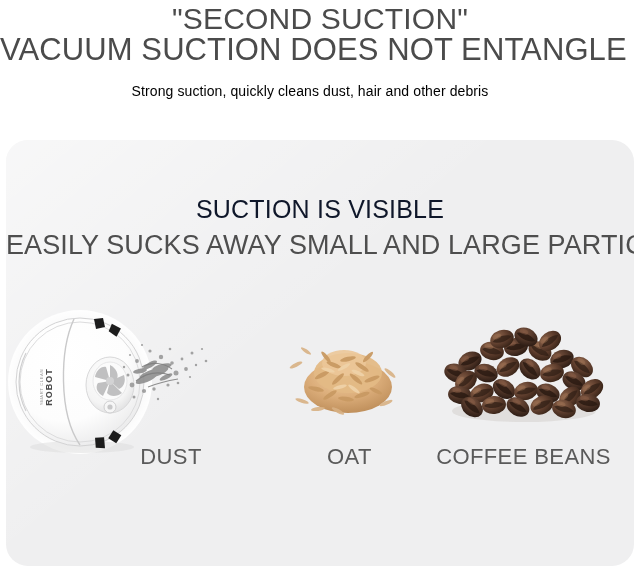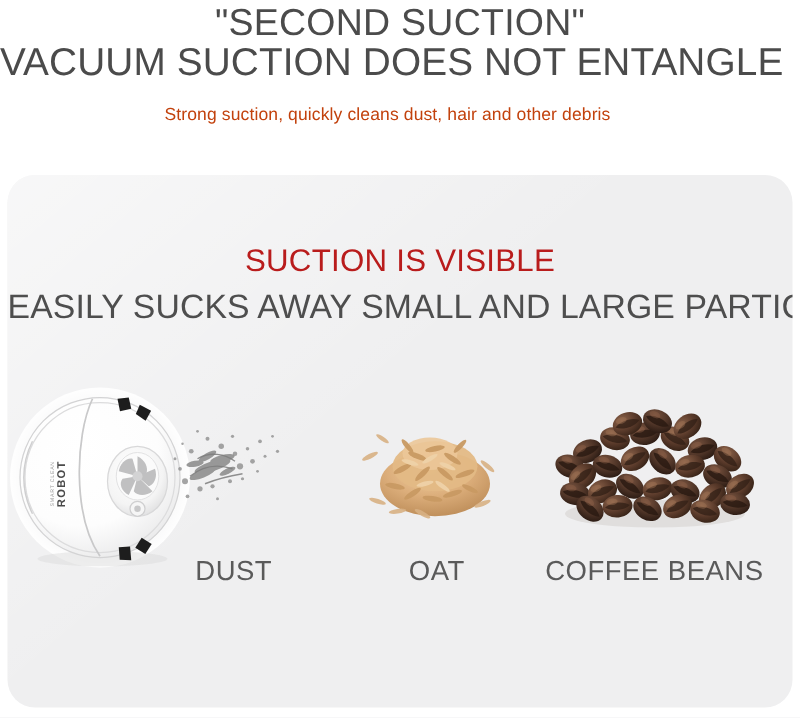--- a/index.html
+++ b/index.html
@@ -30,21 +30,21 @@
     font-size:31px;line-height:34px;
     letter-spacing:.1px;
     color:#4b4b4b;
     white-space:nowrap;
   }
   .hsub{
     position:absolute;left:0;top:82px;width:620px;
     text-align:center;
     font-size:14px;line-height:18px;
     letter-spacing:.1px;
-    color:#c2410c;
+    color:#000000;
     white-space:nowrap;
   }
 
   
   .panel{
     position:absolute;left:6px;top:140px;
     width:628px;height:426px;
     background:#efeff0;
     border-radius:22px;
     overflow:hidden;
@@ -53,21 +53,21 @@
     content:"";position:absolute;inset:0;
     background:linear-gradient(140deg,rgba(255,255,255,.55),rgba(255,255,255,0) 45%);
     pointer-events:none;
   }
 
   .pl1{
     position:absolute;left:0;top:55px;width:628px;
     text-align:center;
     font-size:25px;line-height:28px;
     letter-spacing:.2px;
-    color:#b91c1c;
+    color:#0f172a;
     white-space:nowrap;
     z-index:3;
   }
   .pl2{
     position:absolute;left:0;top:90px;width:628px;
     text-align:center;
     font-size:27px;line-height:30px;
     letter-spacing:.1px;
     color:#4e4e4e;
     white-space:nowrap;
@@ -84,21 +84,21 @@
   .cell .cap{
     position:absolute;left:0;top:128px;width:100%;
     text-align:center;
     font-size:22px;line-height:28px;
     letter-spacing:.4px;
     color:#5a5a5a;
     white-space:nowrap;
   }
 
   .cell-robot{left:4px;width:150px;}
-  .cell-dust{left:116px;width:130px;}
+  .cell-dust{left:100px;width:130px;}
   .cell-oat{left:276px;width:135px;}
   .cell-coffee{left:420px;width:195px;}
 
   svg{display:block;overflow:visible;}
 </style>
 </head>
 <body>
 
 <div class="header">
   <div class="hl1">"SECOND SUCTION"</div>

